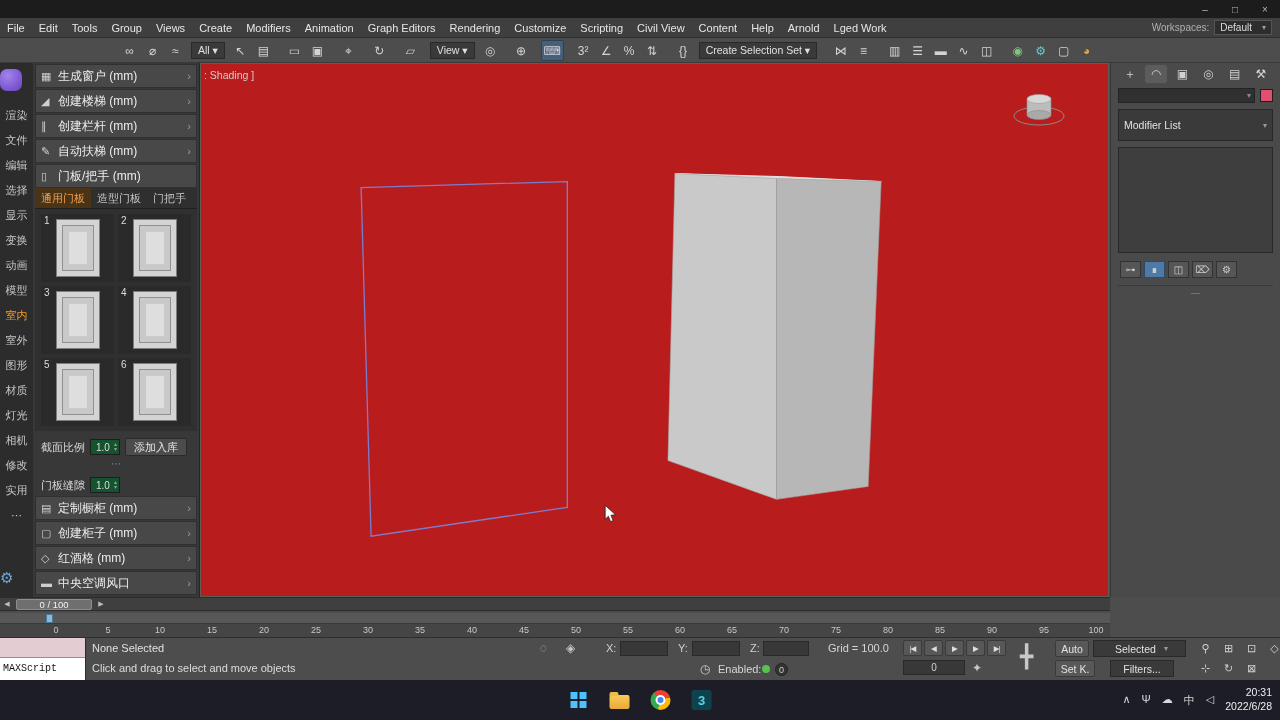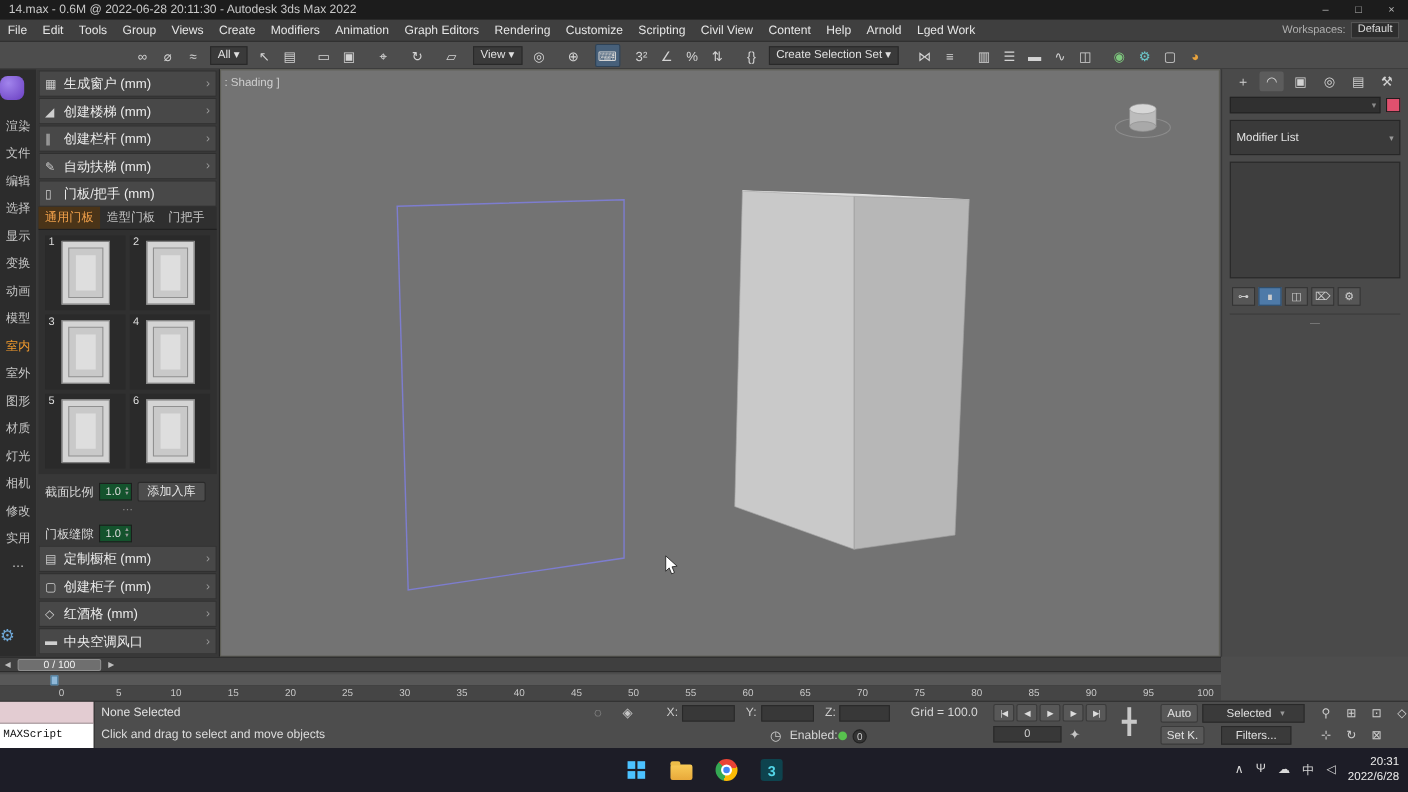--- a/index.html
+++ b/index.html
@@ -14,21 +14,21 @@
   .win-btn{width:30px;display:flex;align-items:center;justify-content:center;font-size:10px;color:#b5b5b5;}
 
   
   .menubar{position:absolute;top:18px;left:0;right:0;height:20px;background:#3f3f3f;
            border-bottom:1px solid #2e2e2e;display:flex;align-items:center;font-size:11px;}
   .menus{display:flex;align-items:center;}
   .menu-item{padding:0 7px;color:#e6e6e6;white-space:nowrap;}
   .workspaces{margin-left:auto;display:flex;align-items:center;gap:5px;padding-right:8px;text-align:right;}
   .ws-label{color:#b0b0b0;font-size:10px;}
   .ws-dd{background:#2d2d2d;border:1px solid #555;height:15px;display:flex;align-items:center;
-         gap:10px;padding:0 5px;font-size:10px;color:#ddd;flex-direction:column;}
+         gap:10px;padding:0 5px;font-size:10px;color:#ddd;}
   .ws-dd .arr{font-size:8px;color:#999;}
 
   
   .toolbar{position:absolute;top:39px;left:0;right:0;height:24px;background:#4d4d4d;
            border-bottom:1px solid #3a3a3a;display:flex;align-items:center;padding-left:118px;}
   .titem{min-width:23px;height:21px;display:flex;align-items:center;justify-content:center;
          color:#d4d4d4;font-size:12px;line-height:1;}
   .titem.dd{background:#3a3a3a;border:1px solid #292929;height:17px;padding:0 6px;
             font-size:10.5px;margin:0 4px;color:#e0e0e0;}
   .titem.gap{margin-left:8px;}
@@ -65,21 +65,21 @@
         box-shadow:inset 0 0 0 5px #d4d4d4, inset 0 0 0 6px #909090, inset 0 0 0 12px #c9c9c9;}
   .ctrl-row{display:flex;align-items:center;gap:5px;padding:7px 8px 2px;font-size:11px;color:#dadada;}
   .spin{display:flex;align-items:center;background:#14532d;border:1px solid #1d1d1d;height:16px;
         padding:0 2px 0 5px;font-size:10px;color:#ddd;gap:4px;}
   .updown{display:flex;flex-direction:column;font-size:6px;line-height:5px;color:#9a9a9a;}
   .pbtn{background:#4c4c4c;border:1px solid #2a2a2a;font-size:11px;color:#e4e4e4;
         padding:1px 8px;border-radius:2px;line-height:14px;}
   .dots{text-align:center;color:#888;font-size:10px;line-height:12px;}
 
   
-  .viewport{position:absolute;top:63px;left:200px;width:909px;bottom:123px;background:#737373;
+  .viewport{position:absolute;top:63px;left:200px;width:909px;bottom:123px;background:#b91c1c;
             border:1px solid #5e5e56;padding-left:18px;}
   .vp-label{position:absolute;top:5px;left:3px;font-size:10.5px;color:#cfcfcf;z-index:2;}
   .vp-svg{position:absolute;inset:0;width:100%;height:100%;}
   .viewcube{position:absolute;top:22px;right:40px;z-index:2;}
 
   
   .command-panel{position:absolute;top:63px;left:1110px;right:0;bottom:123px;background:#4a4a4a;
                  border-left:1px solid #383838;}
   .cp-tabs{display:flex;align-items:center;justify-content:space-between;height:22px;padding:0 8px;}
   .cp-tab{width:22px;height:18px;display:flex;align-items:center;justify-content:center;
@@ -159,21 +159,20 @@
   .tb-right{position:absolute;right:8px;top:0;height:100%;display:flex;align-items:center;gap:11px;}
   .tray-icon{font-size:11px;color:#d9d9d9;}
   .clock{text-align:right;font-size:10.5px;line-height:1.3;color:#eee;}
 </style>
 </head>
 <body>
 
 <div class="screen">
 
   <div class="titlebar">
-    <span>14.max - 0.6M @ 2022-06-28 20:11:30 - Autodesk 3ds Max 2022</span>
     <div class="win-controls">
       <span class="win-btn">–</span>
       <span class="win-btn">□</span>
       <span class="win-btn">×</span>
     </div>
   </div>
 
   <nav class="menubar">
     <div class="menus">
 

